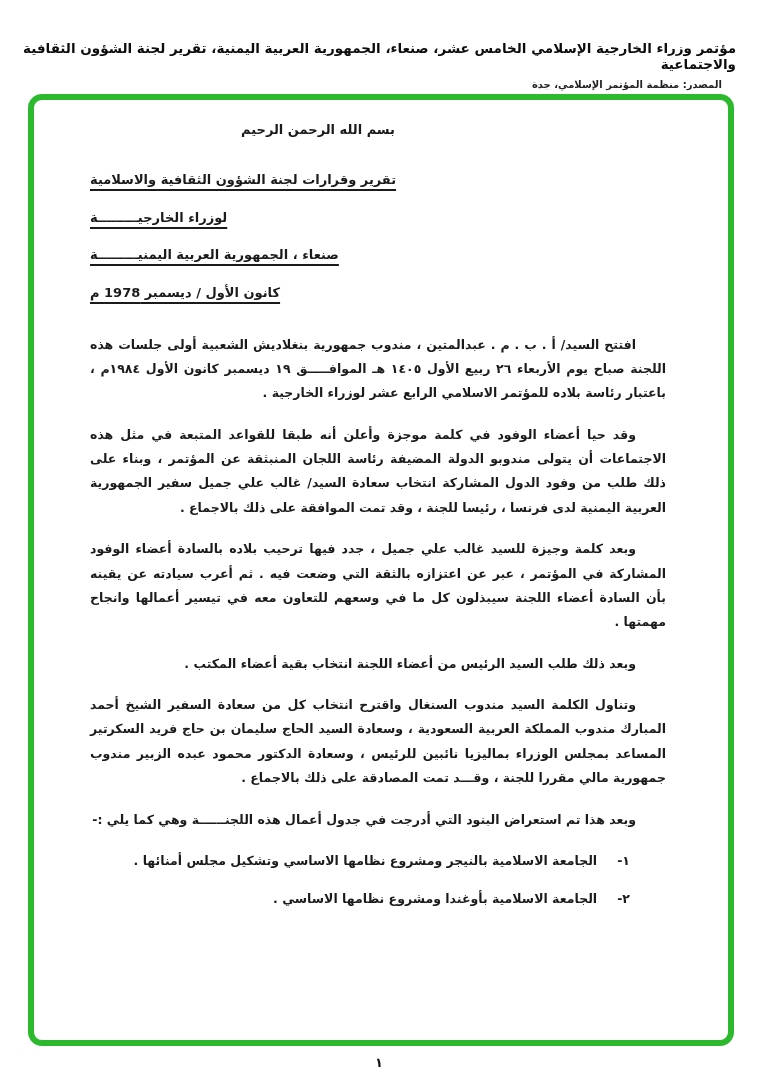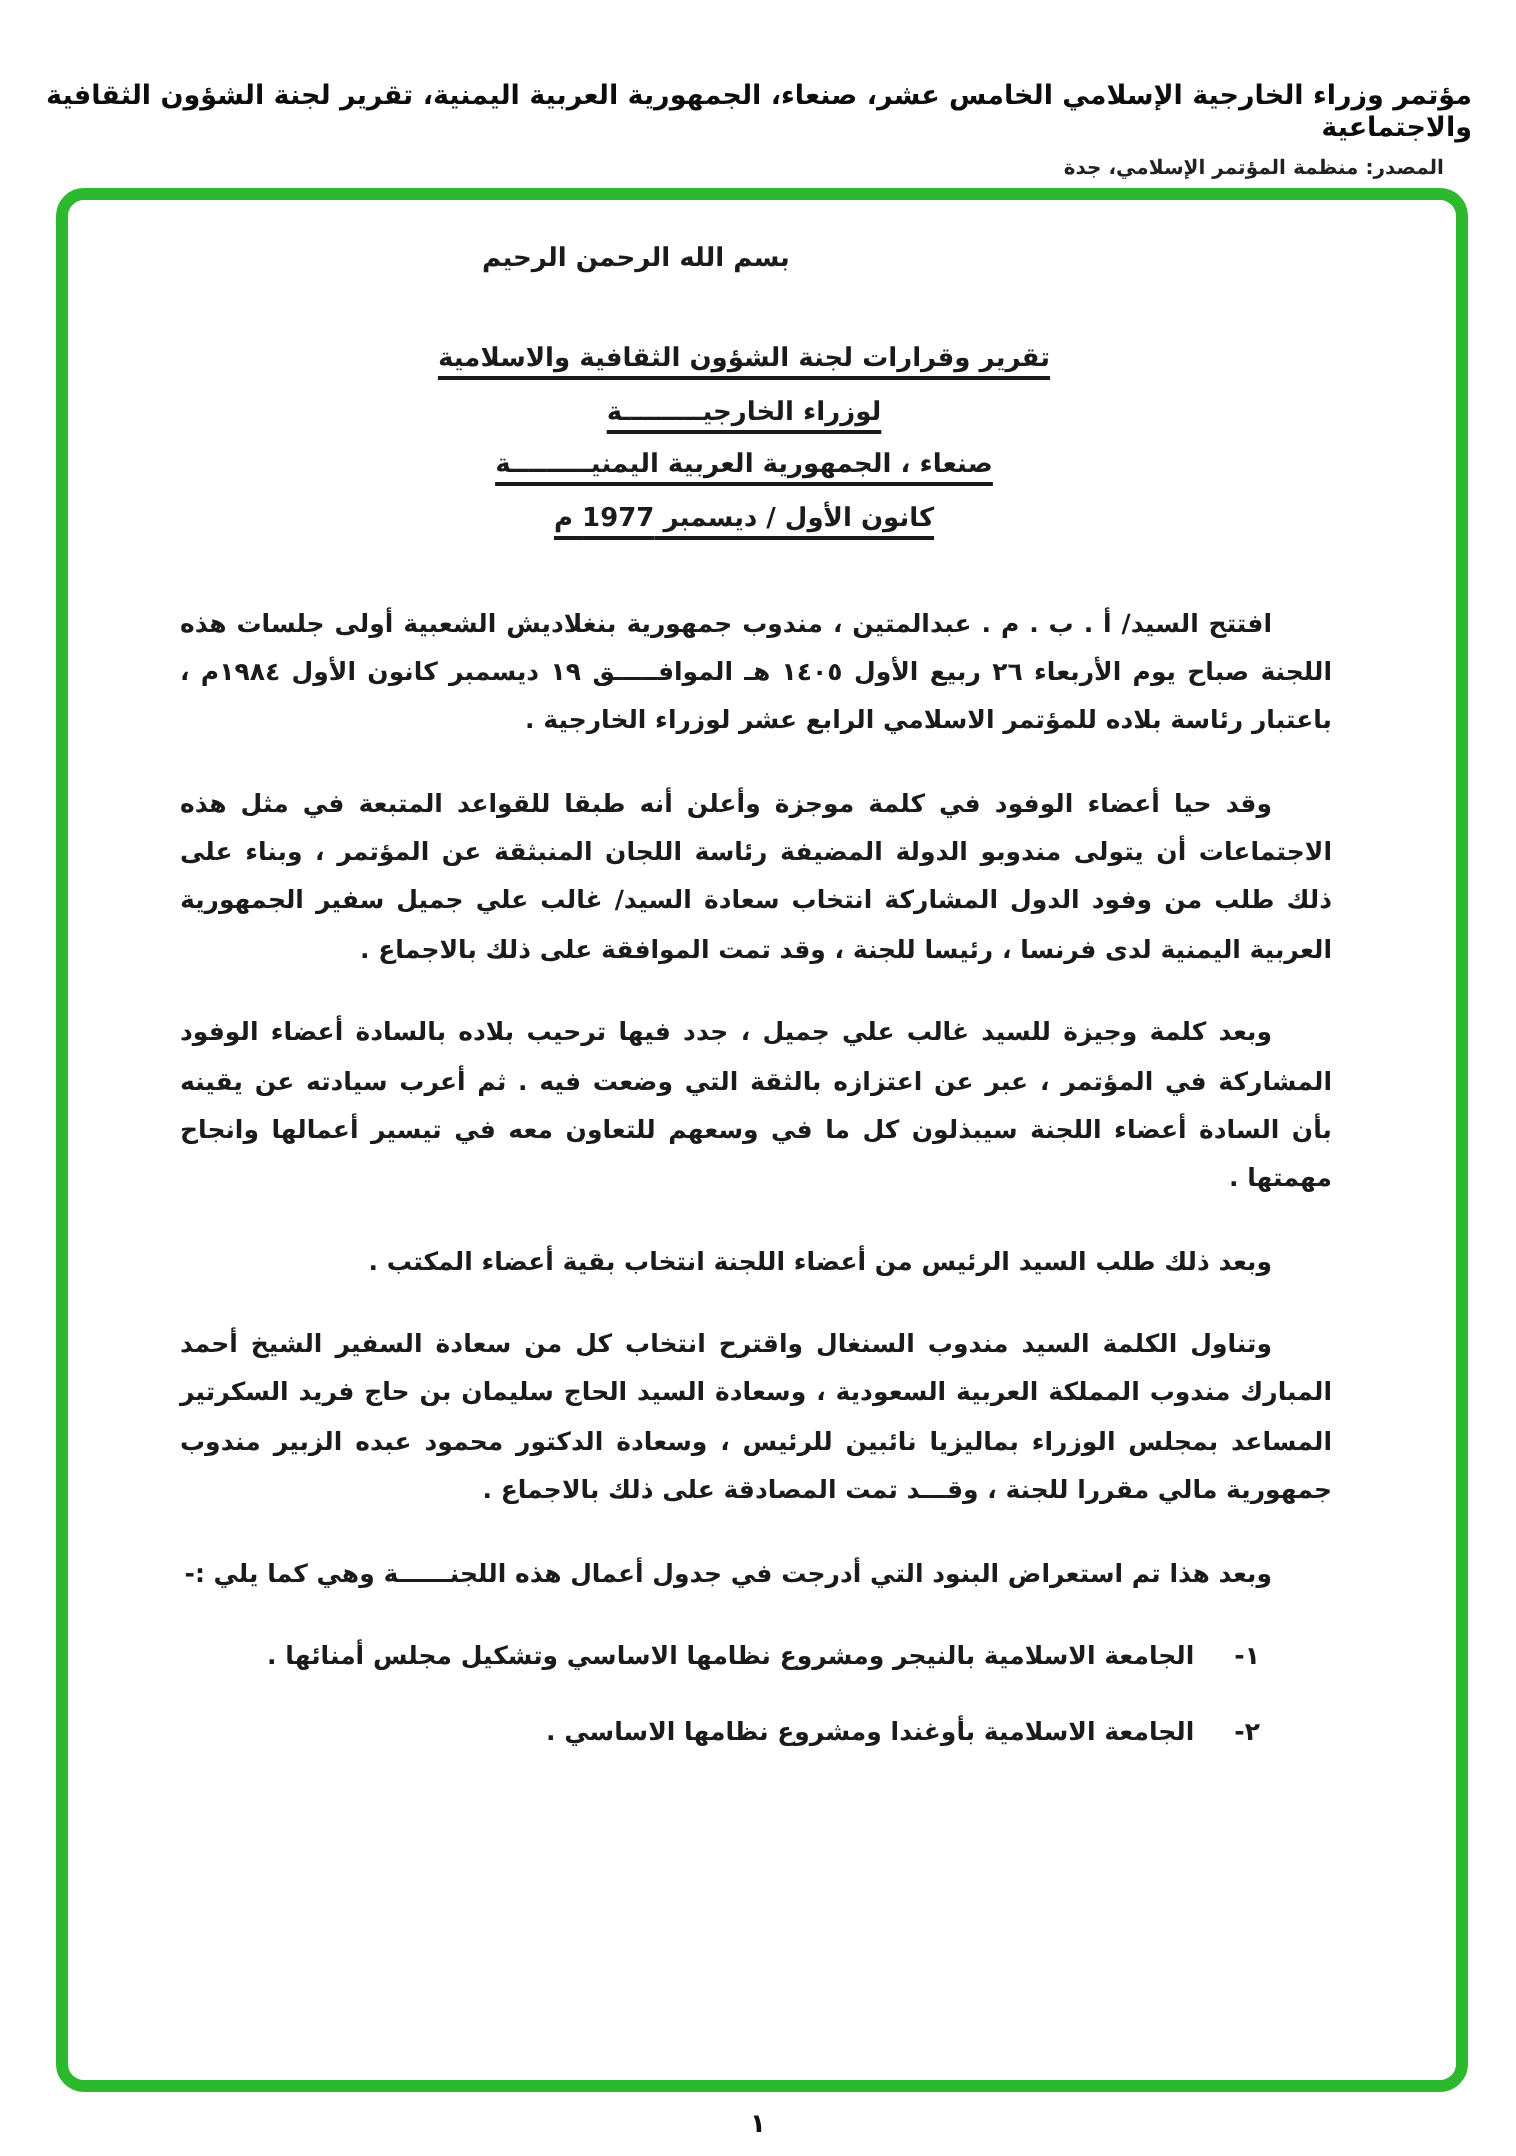--- a/index.html
+++ b/index.html
@@ -27,21 +27,21 @@
   .doc{
     position:absolute;inset:0;padding:16px 62px 20px 56px;
     direction:rtl;font-weight:bold;color:#1b1b1b;
   }
   .basmala{
     text-align:center;font-size:13px;margin:6px 120px 30px 0;
     letter-spacing:2px;
   }
   .title-block{margin:0 12px 26px 0;}
   .title-block .t{
-    font-size:13px;line-height:2.05;text-align:center;white-space:nowrap;
+    font-size:13px;line-height:2.05;text-align:left;white-space:nowrap;margin-top:11px;
   }
   .title-block .u{
     text-decoration:underline;text-underline-offset:5px;
     text-decoration-thickness:1.5px;
   }
   .para{
     font-size:12.5px;line-height:1.95;margin:0 0 17px 0;
     text-align:justify;text-align-last:right;text-indent:30px;
   }
   .list{margin:4px 36px 0 0;}
@@ -66,21 +66,21 @@
 
 <div class="scan-frame">
   <div class="doc">
 
     <div class="basmala">بسم الله الرحمن الرحيم</div>
 
     <div class="title-block">
       <div class="t u">تقرير وقرارات لجنة الشؤون الثقافية والاسلامية</div>
       <div class="t u">لوزراء الخارجيـــــــــة</div>
       <div class="t u">صنعاء ، الجمهورية العربية اليمنيـــــــــة</div>
-      <div class="t u">كانون الأول / ديسمبر 1977 م</div>
+      <div class="t u">كانون الأول / ديسمبر 1978 م</div>
     </div>
 
     <p class="para">افتتح السيد/ أ . ب . م . عبدالمتين ، مندوب جمهورية بنغلاديش الشعبية أولى جلسات هذه اللجنة صباح يوم الأربعاء ٢٦ ربيع الأول ١٤٠٥ هـ الموافـــــق ١٩ ديسمبر كانون الأول ١٩٨٤م ، باعتبار رئاسة بلاده للمؤتمر الاسلامي الرابع عشر لوزراء الخارجية .</p>
     <p class="para">وقد حيا أعضاء الوفود في كلمة موجزة وأعلن أنه طبقا للقواعد المتبعة في مثل هذه الاجتماعات أن يتولى مندوبو الدولة المضيفة رئاسة اللجان المنبثقة عن المؤتمر ، وبناء على ذلك طلب من وفود الدول المشاركة انتخاب سعادة السيد/ غالب علي جميل سفير الجمهورية العربية اليمنية لدى فرنسا ، رئيسا للجنة ، وقد تمت الموافقة على ذلك بالاجماع .</p>
     <p class="para">وبعد كلمة وجيزة للسيد غالب علي جميل ، جدد فيها ترحيب بلاده بالسادة أعضاء الوفود المشاركة في المؤتمر ، عبر عن اعتزازه بالثقة التي وضعت فيه . ثم أعرب سيادته عن يقينه بأن السادة أعضاء اللجنة سيبذلون كل ما في وسعهم للتعاون معه في تيسير أعمالها وانجاح مهمتها .</p>
     <p class="para">وبعد ذلك طلب السيد الرئيس من أعضاء اللجنة انتخاب بقية أعضاء المكتب .</p>
     <p class="para">وتناول الكلمة السيد مندوب السنغال واقترح انتخاب كل من سعادة السفير الشيخ أحمد المبارك مندوب المملكة العربية السعودية ، وسعادة السيد الحاج سليمان بن حاج فريد السكرتير المساعد بمجلس الوزراء بماليزيا نائبين للرئيس ، وسعادة الدكتور محمود عبده الزبير مندوب جمهورية مالي مقررا للجنة ، وقـــد تمت المصادقة على ذلك بالاجماع .</p>
     <p class="para">وبعد هذا تم استعراض البنود التي أدرجت في جدول أعمال هذه اللجنــــــة وهي كما يلي :-</p>
 
     <div class="list">

